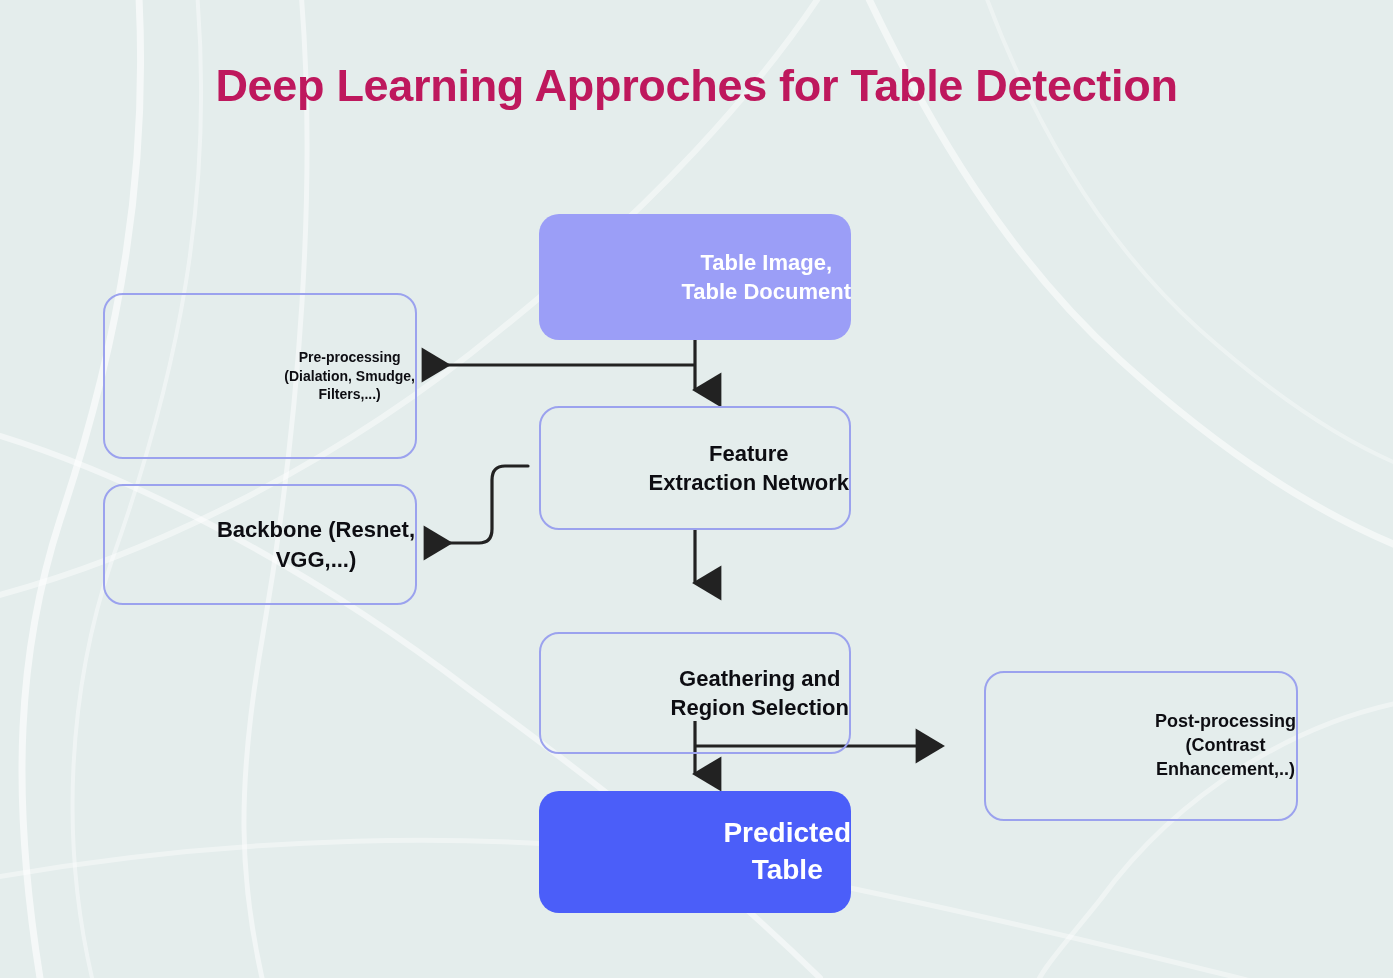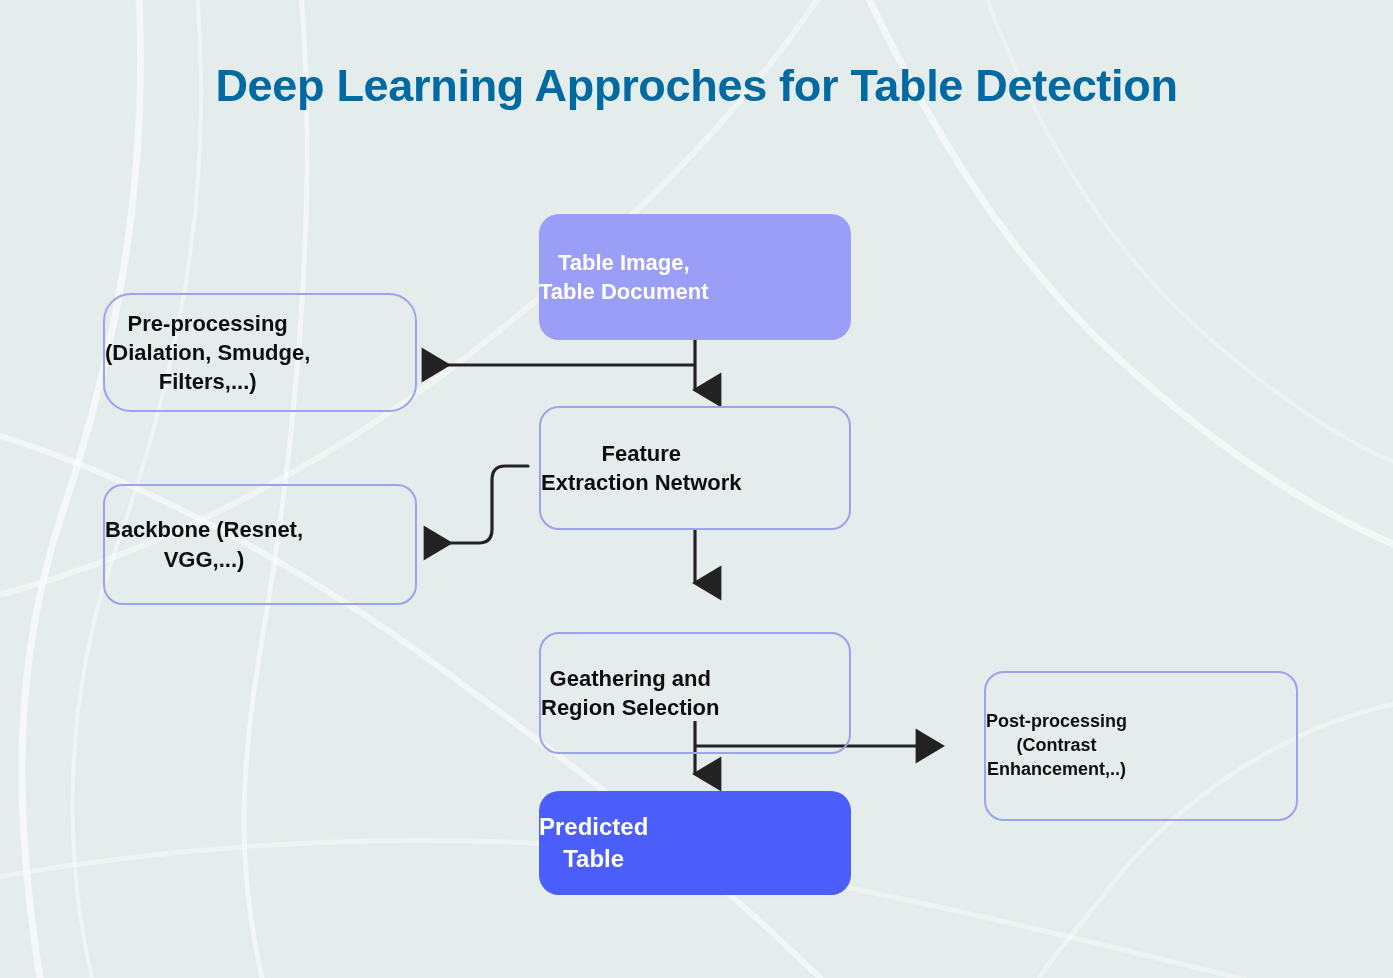--- a/index.html
+++ b/index.html
@@ -28,60 +28,61 @@
     pointer-events: none;
   }
   #title {
     position: absolute;
     left: 0;
     top: 60px;
     width: 1393px;
     text-align: center;
     font-size: 45px;
     font-weight: bold;
-    color: #0369a1;
+    color: #be185d;
     letter-spacing: -0.3px;
     line-height: 1.15;
   }
   .node {
     position: absolute;
     box-sizing: border-box;
     border-radius: 20px;
     display: flex;
     align-items: center;
-    justify-content: flex-start;
+    justify-content: flex-end;
     text-align: center;
     font-weight: bold;
     line-height: 1.32;
+    padding-left: 40px;
   }
   .node .node-label { display: block; white-space: pre-line; }
   .node.filled-light {
     background: #9b9ef7;
     color: #ffffff;
     border: none;
   }
   .node.filled-strong {
     background: #4b5ef9;
     color: #ffffff;
     border: none;
   }
   .node.outlined {
     background: transparent;
     color: #0d0d12;
     border: 2px solid #9ba2ee;
   }
 
   
   #node-table-image    { left: 539px; top: 214px; width: 312px; height: 126px; font-size: 22px; }
-  #node-preprocessing  { left: 103px; top: 293px; width: 314px; height: 119px; font-size: 22px; border-radius: 28px; }
+  #node-preprocessing  { left: 103px; top: 293px; width: 314px; height: 166px; font-size: 14px; }
   #node-feature        { left: 539px; top: 406px; width: 312px; height: 124px; font-size: 22px; }
   #node-backbone       { left: 103px; top: 484px; width: 314px; height: 121px; font-size: 22px; }
   #node-geathering     { left: 539px; top: 632px; width: 312px; height: 122px; font-size: 22px; }
   #node-postprocessing { left: 984px; top: 671px; width: 314px; height: 150px; font-size: 18px; }
-  #node-predicted      { left: 539px; top: 791px; width: 312px; height: 104px; font-size: 24px; }
+  #node-predicted      { left: 539px; top: 791px; width: 312px; height: 122px; font-size: 28px; }
 
   #connectors {
     position: absolute;
     left: 0; top: 0;
     width: 1393px;
     height: 978px;
     pointer-events: none;
   }
 </style>
 </head>

